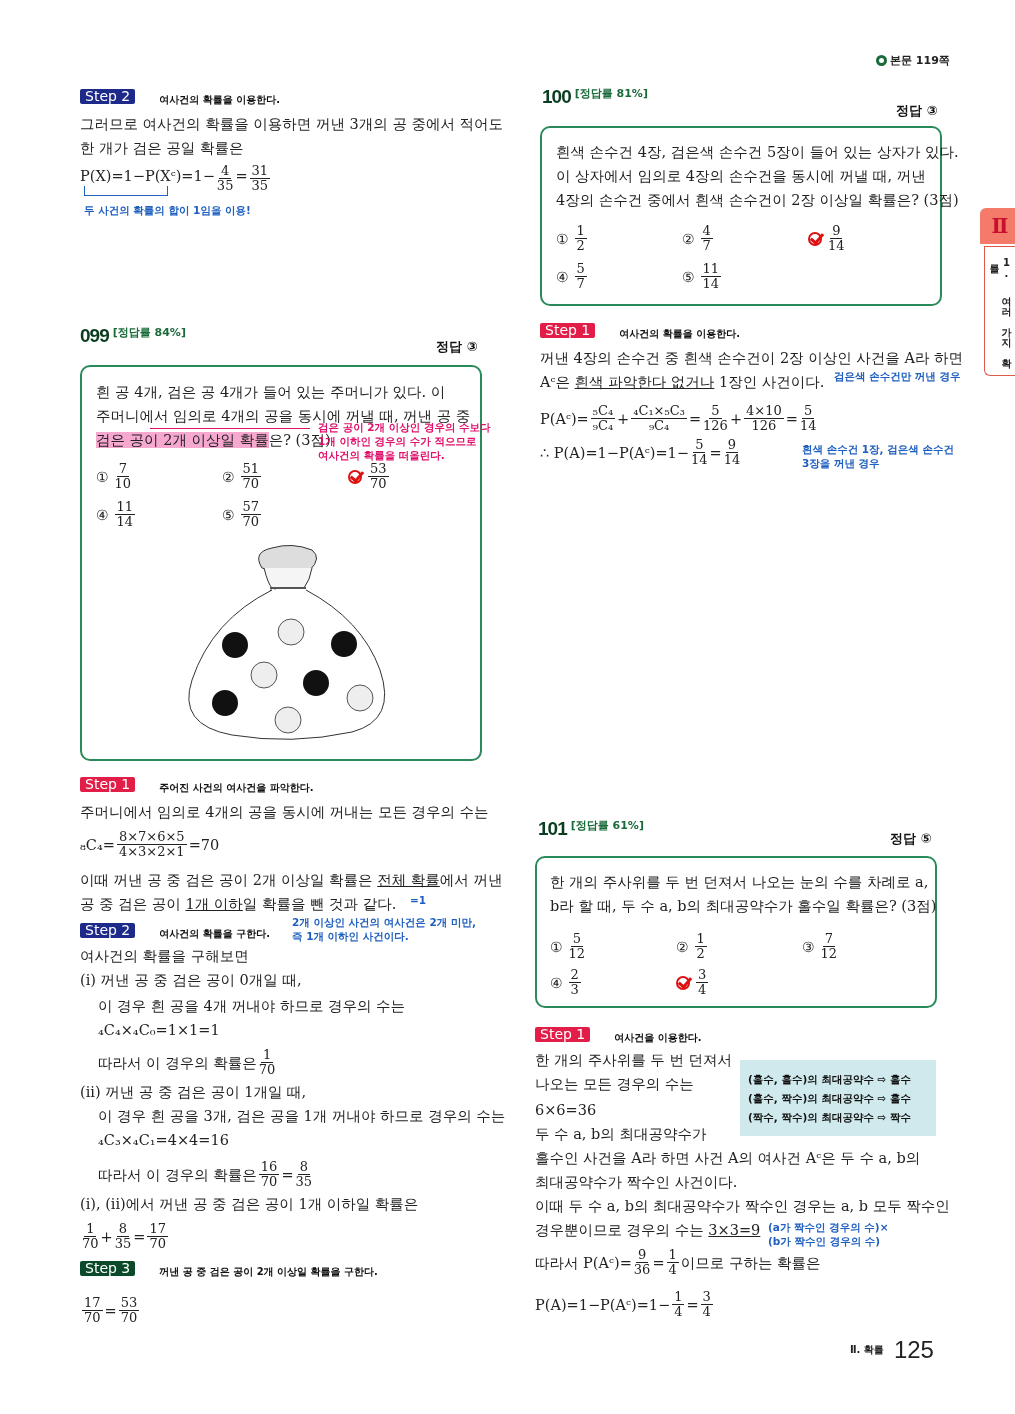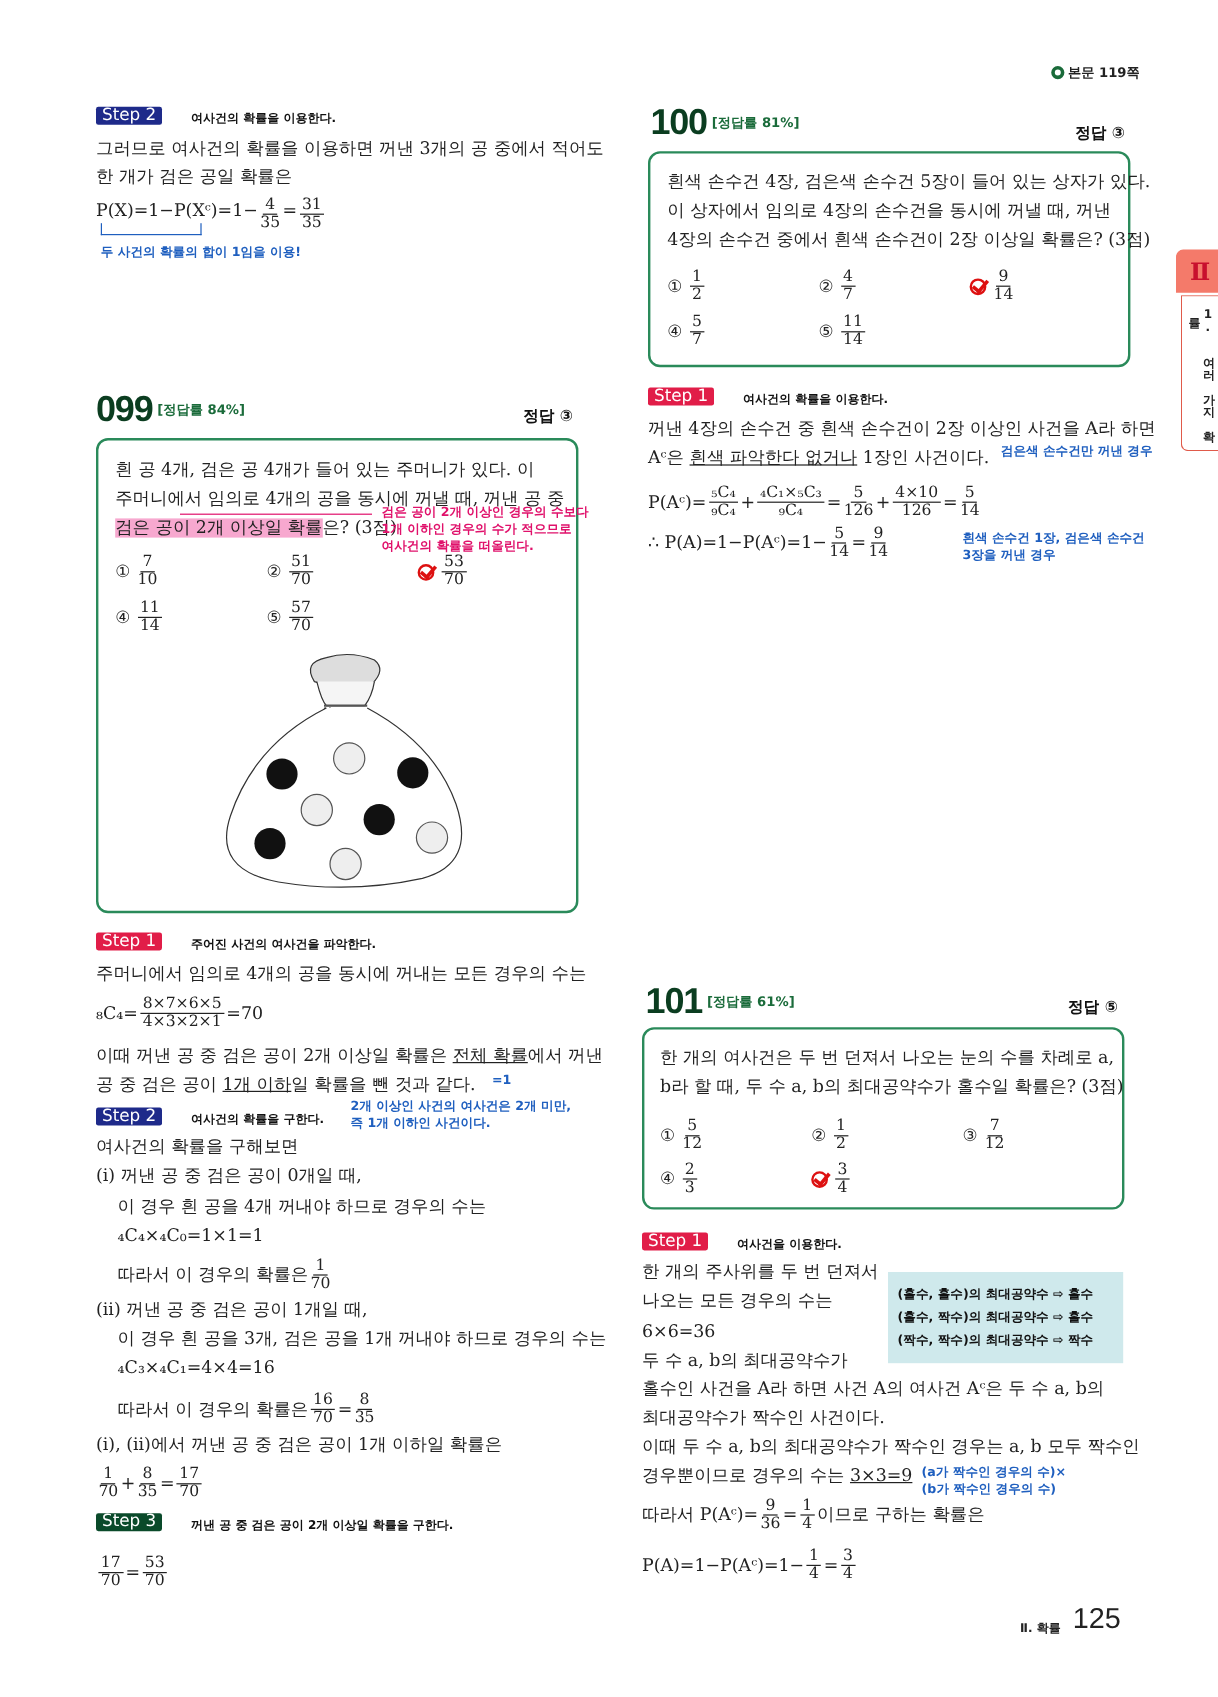--- a/index.html
+++ b/index.html
@@ -5,21 +5,21 @@
 *{box-sizing:border-box;margin:0;padding:0}
 body{width:1015px;height:1414px;background:#fff;position:relative;font-family:"DejaVu Serif","Liberation Serif",serif;color:#222;overflow:hidden}
 .abs{position:absolute}
 .sans{font-family:"DejaVu Sans","Liberation Sans",sans-serif}
 .txt{font-size:14.5px;line-height:24px;white-space:nowrap}
 .step{display:inline-block;font-family:"DejaVu Sans","Liberation Sans",sans-serif;font-size:14px;color:#fff;padding:1px 5px;border-radius:2px;margin-right:24px;vertical-align:2px;line-height:13px}
 .step.s1{background:#e11d48}
 .step.s2{background:#1e2a8a}
 .step.s3{background:#0a4a2a}
 .steptitle{font-family:"DejaVu Sans","Liberation Sans",sans-serif;font-size:10px;font-weight:bold;color:#111}
-.probnum{font-family:"Liberation Sans","DejaVu Sans",sans-serif;font-weight:bold;font-size:30px;color:#0b3d20;letter-spacing:-1px}
+.probnum{font-family:"Liberation Sans","DejaVu Sans",sans-serif;font-weight:bold;font-size:19px;color:#0b3d20;letter-spacing:-1px}
 .rate{font-family:"DejaVu Sans","Liberation Sans",sans-serif;font-size:11px;font-weight:bold;color:#1a6b3a;margin-left:4px;vertical-align:6px}
 .ans{font-family:"DejaVu Sans","Liberation Sans",sans-serif;font-size:13px;font-weight:bold;color:#111}
 .box{border:2px solid #2a8a5a;border-radius:10px}
 .frac{display:inline-flex;flex-direction:column;align-items:center;vertical-align:middle;font-size:13px;line-height:14px;margin:0 2px}
 .frac .n{border-bottom:1px solid #222;padding:0 2px}
 .choice{position:absolute;font-size:14px;display:flex;align-items:center;gap:4px}
 .note{font-family:"DejaVu Sans","Liberation Sans",sans-serif;font-size:10.5px;font-weight:bold;line-height:14px;white-space:nowrap}
 .blue{color:#1f5fbf}
 .pink{color:#e0116b}
 .check{display:inline-block;width:14px;height:14px;border-radius:50%;border:2px solid #d11;position:relative}
@@ -256,21 +256,21 @@
       <span>14</span>
     </span></div>
 <div class="abs note blue" style="left:802px;top:442px">
     <div>흰색 손수건 1장, 검은색 손수건</div>
     <div>3장을 꺼낸 경우</div>
   </div>
 
 <div class="abs" style="left:538px;top:818px"><span class="probnum">101</span><span class="rate">[정답률 61%]</span></div>
 <div class="abs ans" style="left:890px;top:830px">정답 ⑤</div>
 <div class="abs box" style="left:535px;top:856px;width:402px;height:152px"></div>
-<div class="abs txt" style="left:550px;top:870px">한 개의 여사건은 두 번 던져서 나오는 눈의 수를 차례로 a,</div>
+<div class="abs txt" style="left:550px;top:870px">한 개의 주사위를 두 번 던져서 나오는 눈의 수를 차례로 a,</div>
 <div class="abs txt" style="left:550px;top:894px">b라 할 때, 두 수 a, b의 최대공약수가 홀수일 확률은? (3점)</div>
 <div class="choice" style="left:550px;top:932px">
     <span>①</span>
     <span class="frac">
       <span class="n">5</span>
       <span>12</span>
     </span>
   </div>
 <div class="choice" style="left:676px;top:932px">
     <span>②</span>
@@ -327,16 +327,16 @@
       <span>4</span>
     </span><span>이므로 구하는 확률은</span></div>
 <div class="abs txt" style="left:535px;top:1290px;display:flex;align-items:center"><span>P(A)=1−P(Aᶜ)=1−</span><span class="frac">
       <span class="n">1</span>
       <span>4</span>
     </span>=<span class="frac">
       <span class="n">3</span>
       <span>4</span>
     </span></div>
 
-<div class="abs" style="left:850px;top:1336px;display:flex;align-items:flex-end;gap:10px">
+<div class="abs" style="left:850px;top:1336px;display:flex;align-items:center;gap:10px">
   <span class="sans" style="font-size:10px;font-weight:bold">Ⅱ. 확률</span>
   <span style="font-family:'Liberation Sans',sans-serif;font-size:24px">125</span>
 </div>
 
 </body></html>

